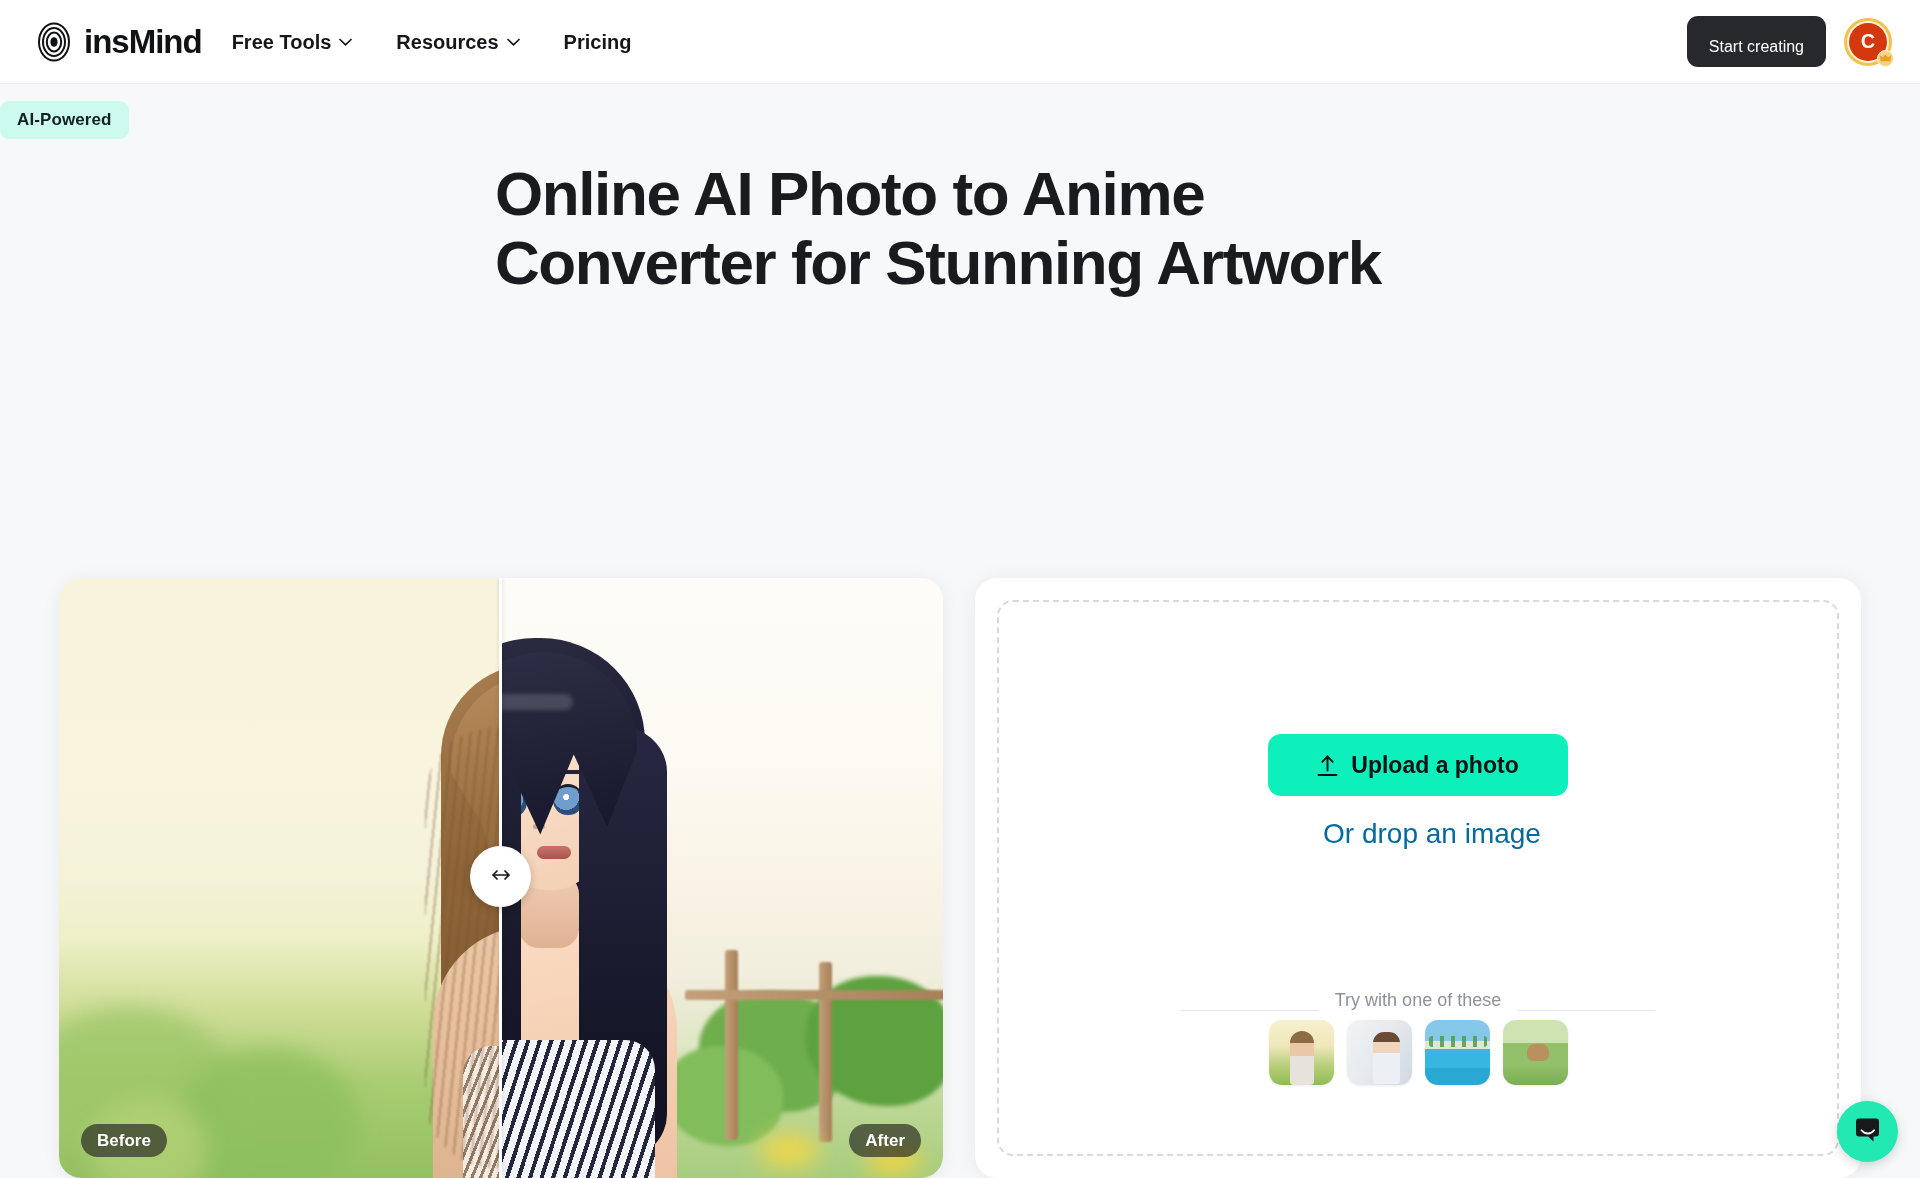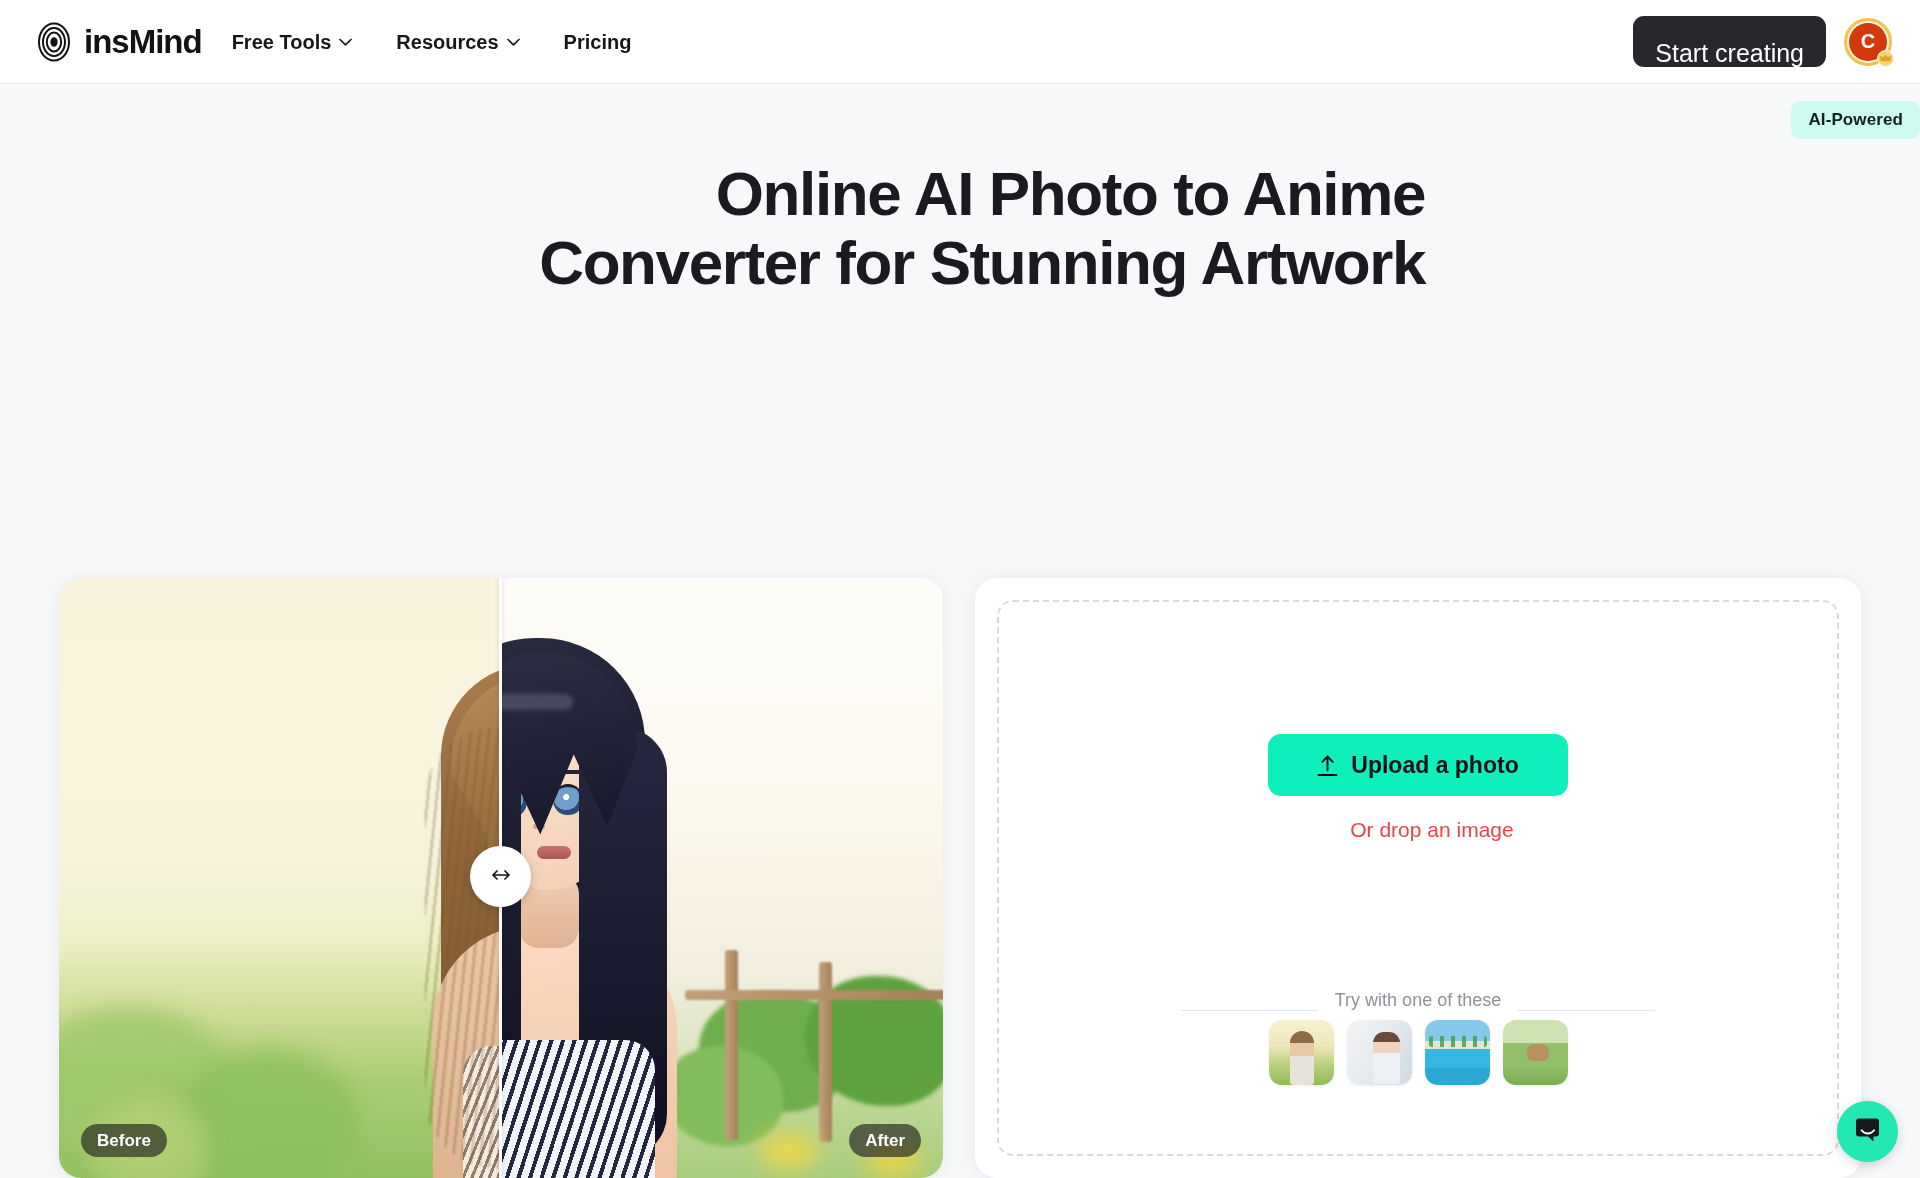--- a/index.html
+++ b/index.html
@@ -32,23 +32,23 @@
     display:flex; align-items:center; gap:8px;
     font-size:20px; font-weight:700; color:#16171a;
     cursor:pointer; line-height:1; padding:6px 2px;
   }
   .chev { width:13px; height:8px; display:block; }
   .header-right {
     margin-left:auto; display:flex; align-items:center; gap:18px; margin-right:28px;
   }
   .btn-start {
     background:#26282c; color:#ffffff;
-    font-size:25px; font-weight:400;
+    font-size:16px; font-weight:400;
     border:none; border-radius:11px;
-    padding:12px 22px; height:51px; line-height:51px;
+    padding:5px 22px; height:51px; line-height:51px;
     cursor:pointer; white-space:nowrap;
   }
   .avatar-wrap { position:relative; width:48px; height:48px; cursor:pointer; }
   .avatar-ring {
     position:absolute; inset:0; border-radius:50%;
     border:3px solid #f2c14e;
     background:#fdf4dc;
   }
   .avatar {
     position:absolute; left:5px; top:5px; width:38px; height:38px; border-radius:50%;
@@ -57,21 +57,21 @@
     display:flex; align-items:center; justify-content:center;
   }
   .avatar-badge {
     position:absolute; right:-2px; bottom:-1px;
     width:17px; height:17px; border-radius:50%;
     background:#f6d27a; border:1.5px solid #fff9e8;
     display:flex; align-items:center; justify-content:center;
   }
 
   
-  .hero { position:absolute; top:84px; left:0; width:1920px; text-align:right; }
+  .hero { position:absolute; top:84px; left:0; width:1920px; text-align:left; }
   .badge {
     display:inline-block;
     background:#ccfaef; color:#12221e;
     font-size:17px; font-weight:700;
     padding:9px 17px; border-radius:9px;
     margin-top:17px; letter-spacing:0.1px;
   }
   .title {
     margin-top:20px;
     font-size:62px; font-weight:700; line-height:1.12;
@@ -263,21 +263,21 @@
   }
   .btn-upload {
     display:flex; align-items:center; justify-content:center; gap:13px;
     background:#0ef0bb; color:#101114;
     font-size:23px; font-weight:700;
     border:none; border-radius:13px;
     width:300px; height:62px; cursor:pointer;
   }
   .upload-icon { width:21px; height:23px; display:block; }
   .drop-text {
-    margin-top:22px; font-size:21px; color:#ef4444; font-weight:400;margin-left:28px;
+    margin-top:22px; font-size:28px; color:#0369a1; font-weight:400;margin-left:28px;
   }
   .try-row {
     position:absolute; left:0; right:0; top:388px;
     display:flex; align-items:flex-end; justify-content:center; gap:17px;
   }
   .try-line { width:137px; height:1px; background:#e3e5e9; }
   .try-label { font-size:18px; color:#8d9199; white-space:nowrap; }
   .thumbs {
     position:absolute; left:0; right:0; top:418px;
     display:flex; justify-content:center; gap:13px;

